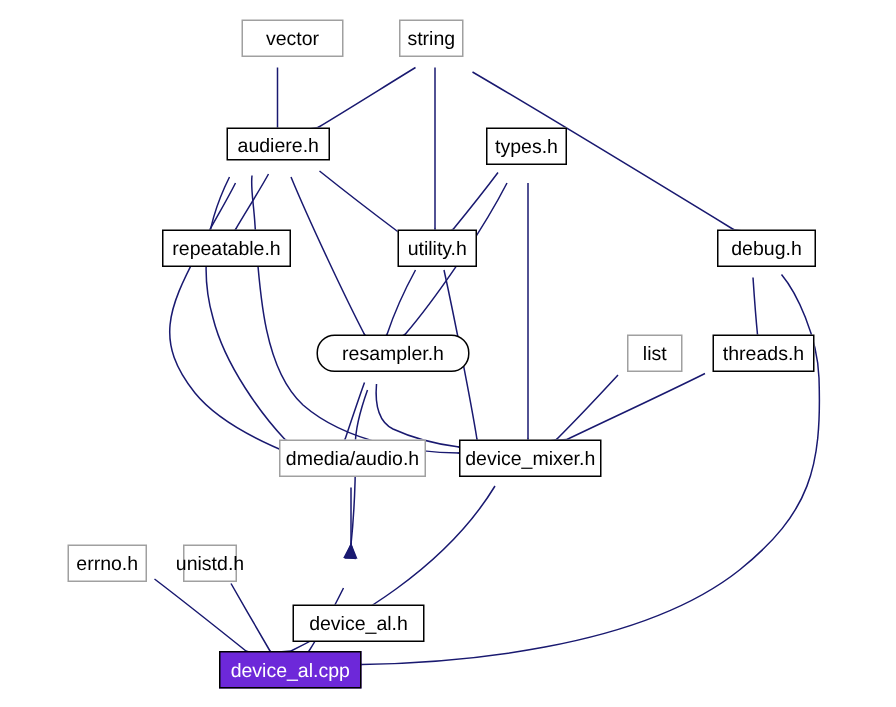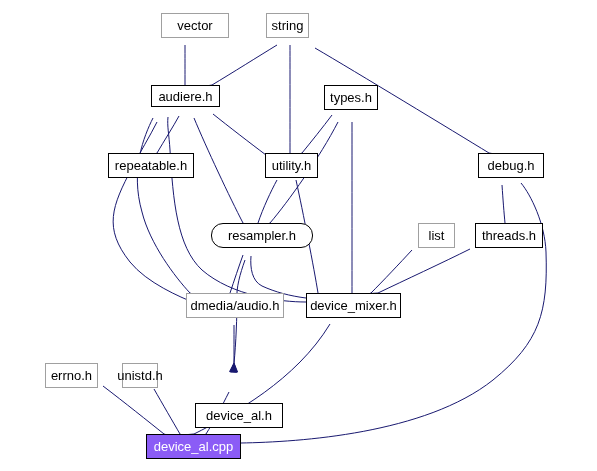--- a/index.html
+++ b/index.html
@@ -48,21 +48,21 @@
     background: #ffffff;
     color: #000000;
   }
   .node-int {
     border: 1px solid #000000;
     background: #ffffff;
     color: #000000;
   }
   .node-cur {
     border: 1px solid #000000;
-    background: #8b5cf6;
+    background: #6d28d9;
     color: #ffffff;
   }
   .node-label {
     display: block;
     padding: 0 3px;
   }
 </style>
 </head>
 <body>
 

